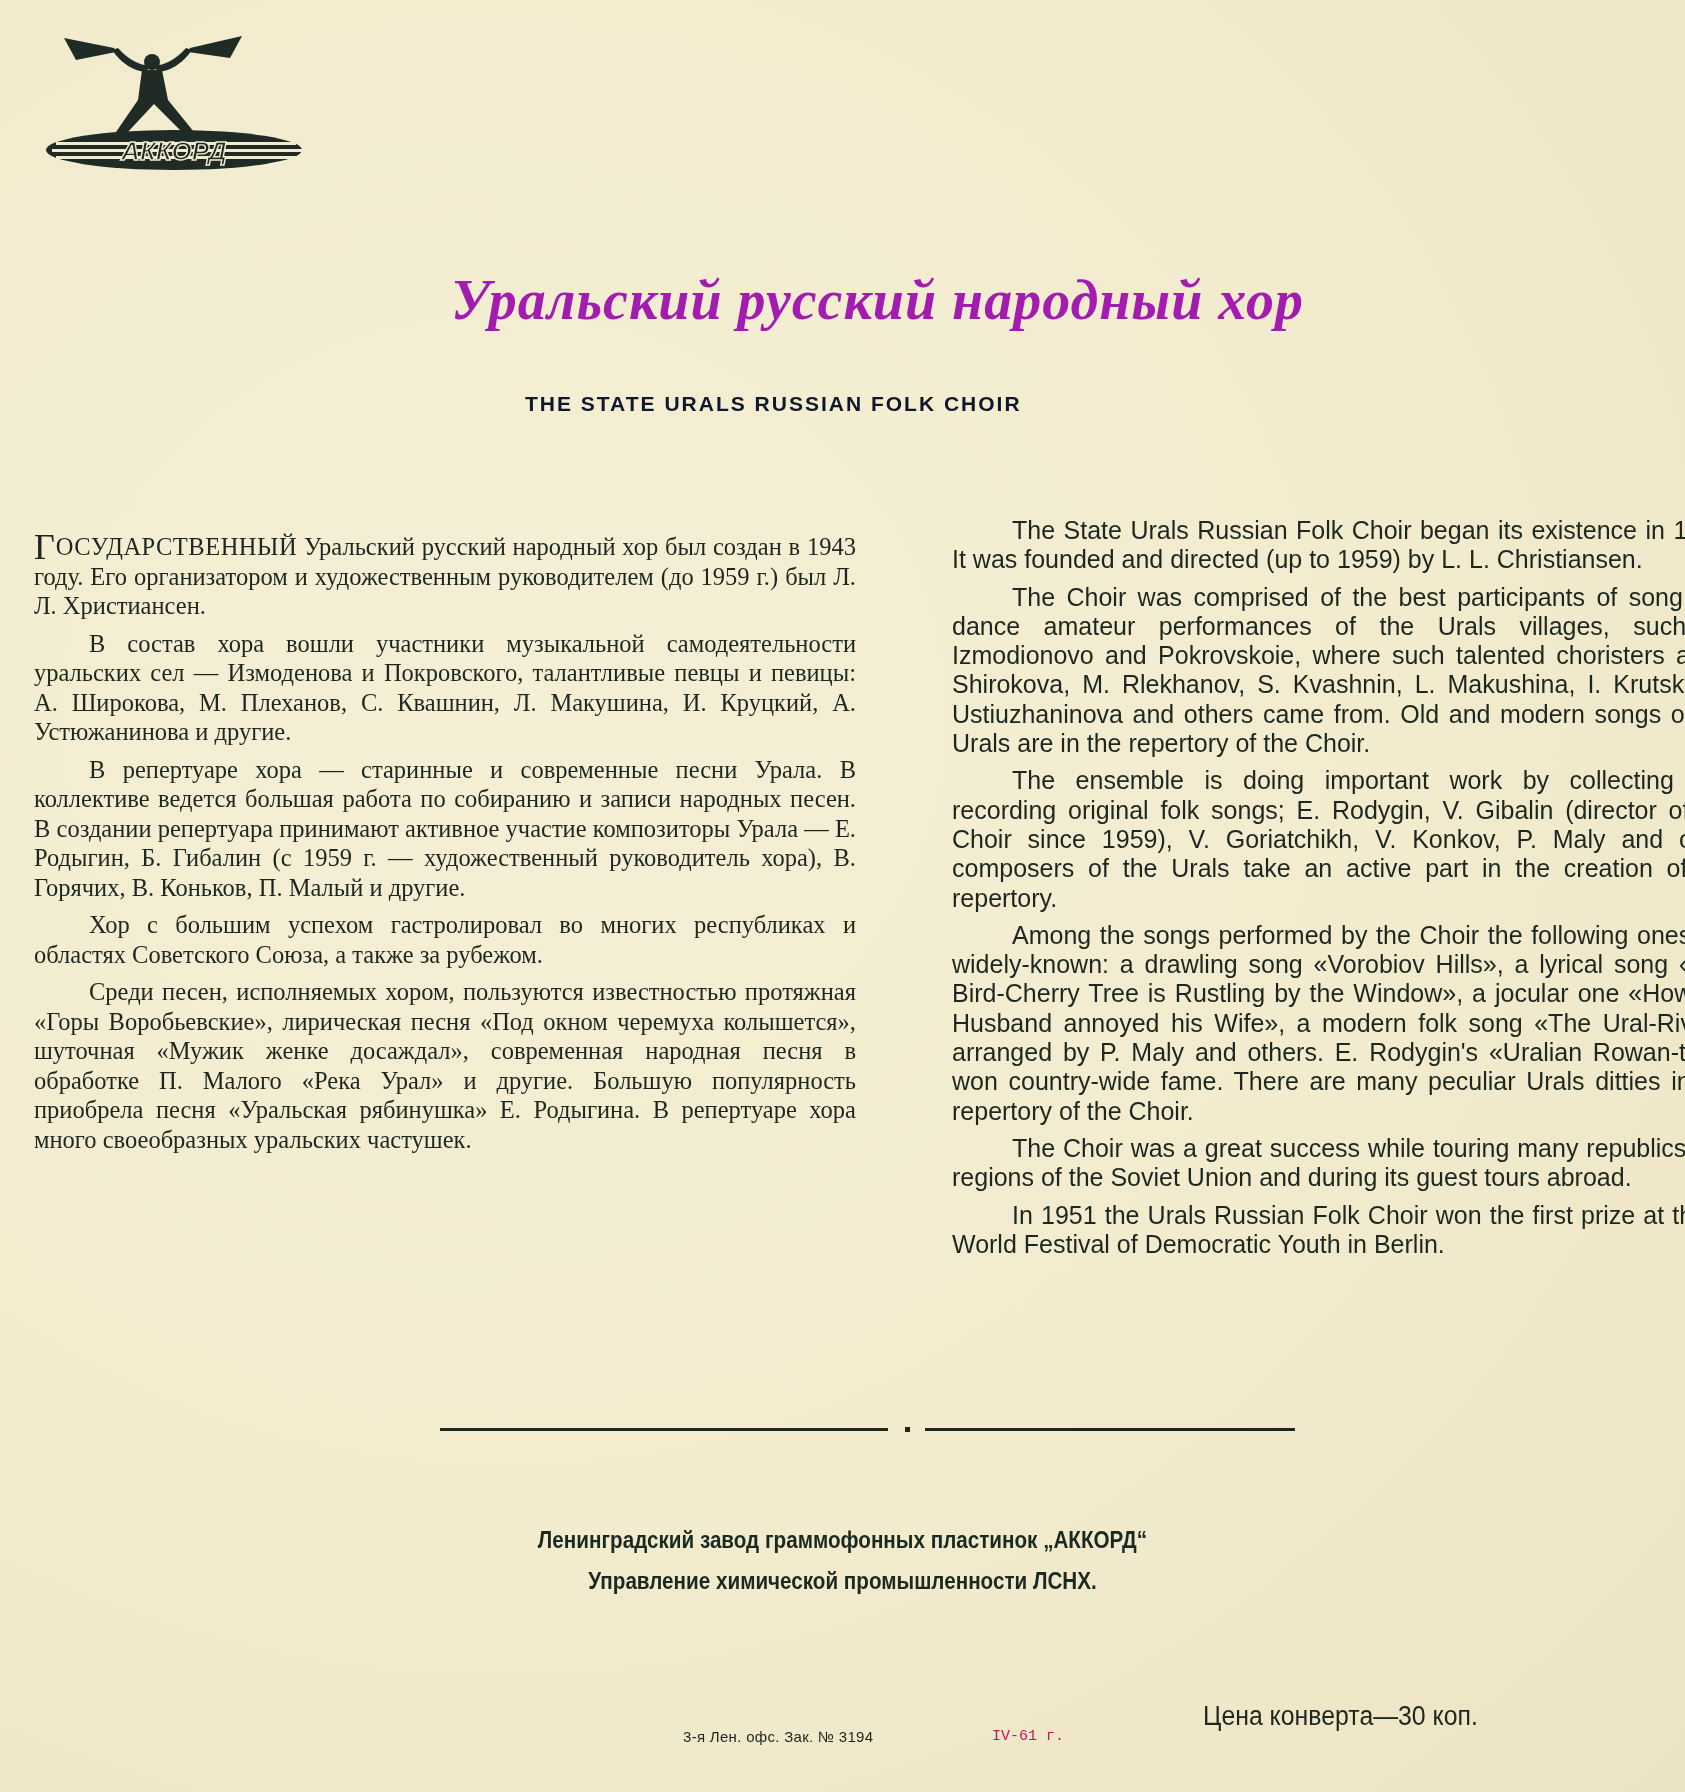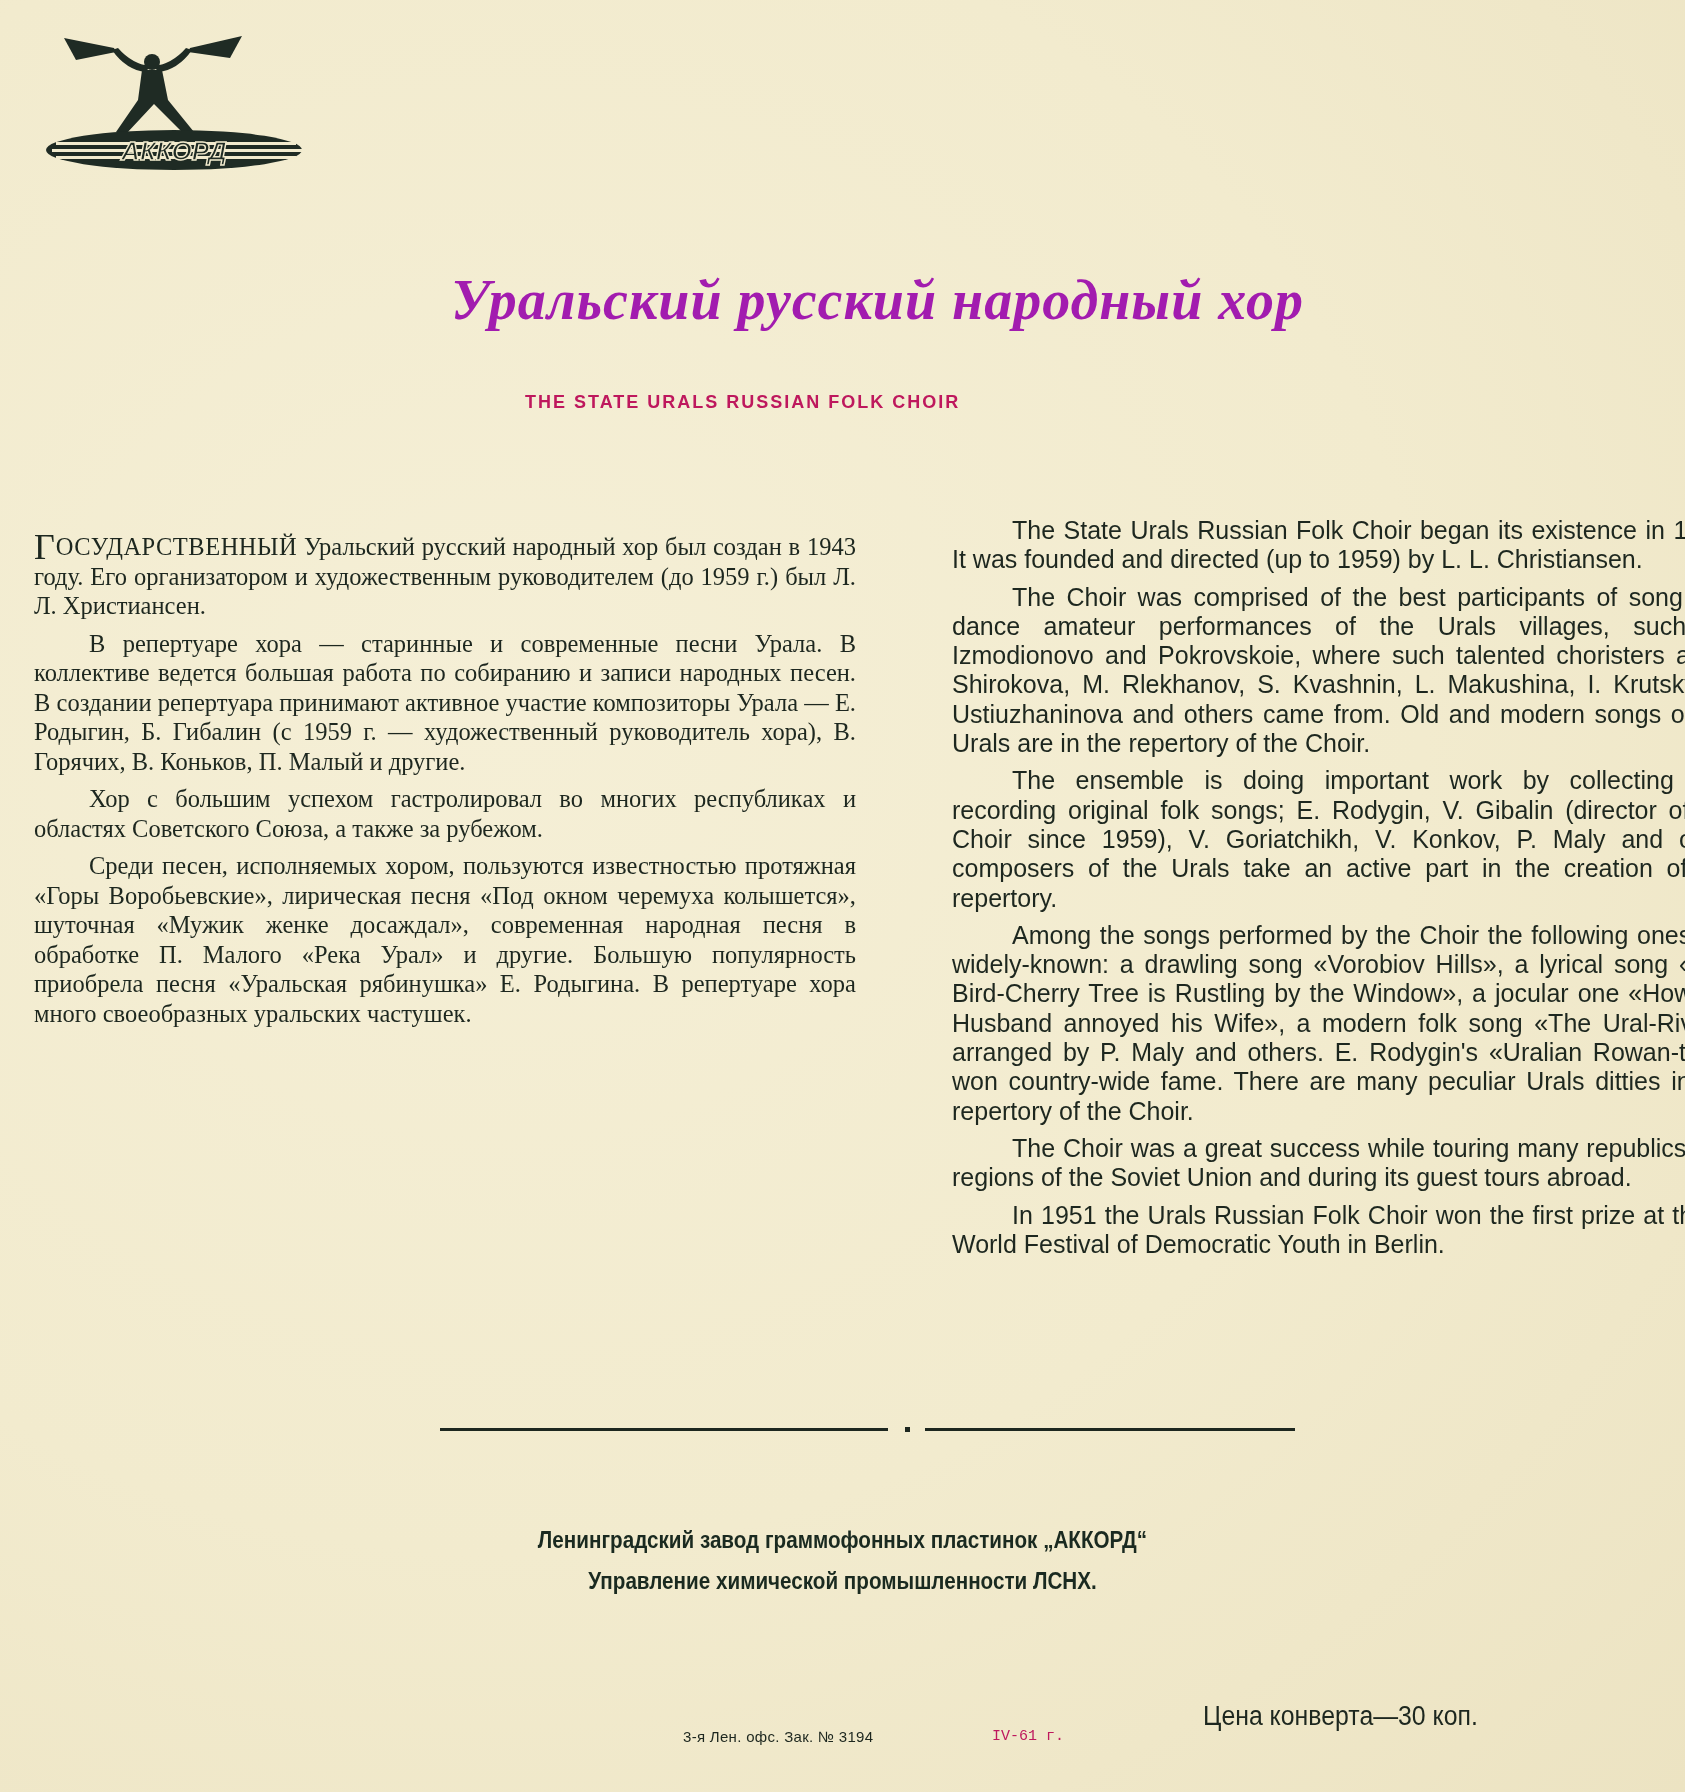--- a/index.html
+++ b/index.html
@@ -11,22 +11,22 @@
       font-family: "Liberation Serif", "DejaVu Serif", serif;
     }
     .logo { position: absolute; left: 46px; top: 30px; width: 262px; height: 145px; }
     .title {
       position: absolute; left: 0; width: 1685px; top: 268px; text-align: center;
       font-family: "Liberation Serif", serif; font-style: italic; font-weight: bold;
       font-size: 56px; letter-spacing: 1px; color: #a21caf; padding-left: 70px; box-sizing: border-box;
     }
     .subtitle {
       position: absolute; left: 525px; top: 392px;
-      font-family: "Liberation Sans", sans-serif; font-weight: bold; font-size: 18px;
-      letter-spacing: 2px; color: #be185d;
+      font-family: "Liberation Sans", sans-serif; font-weight: bold; font-size: 21px;
+      letter-spacing: 2px; color: #0f172a;
     }
     .col { position: absolute; font-size: 24.5px; line-height: 29.5px; text-align: justify; }
     .col p { margin: 8px; text-indent: 55px; }
     .col-ru { left: 26px; top: 524px; width: 838px; font-family: "Liberation Serif", serif; }
     .col-ru p.first { text-indent: 0; }
     .dropcap { font-size: 36px; line-height: 24px; vertical-align: -4px; margin-right: 1px; }
     .caps { letter-spacing: 0.5px; }
     .col-en {
       left: 944px; top: 510px; width: 800px; font-family: "Liberation Sans Narrow", "Liberation Sans", sans-serif;
       font-size: 25px; line-height: 29.3px; text-align: justify; transform-origin: left top;
@@ -81,20 +81,21 @@
     </g>
     <text x="128" y="130" text-anchor="middle" font-family="Liberation Sans, sans-serif" font-weight="bold" font-style="italic" font-size="26" fill="#1f2b24" stroke="#f2ebce" stroke-width="1.4">АККОРД</text>
   </svg>
 </div>
 
 <div class="title">Уральский русский народный хор</div>
 <div class="subtitle">THE STATE URALS RUSSIAN FOLK CHOIR</div>
 
 <div class="col col-ru">
   <p class="first"><span class="dropcap">Г</span><span class="caps">ОСУДАРСТВЕННЫЙ</span><span> Уральский русский народный хор был создан в 1943 году. Его организатором и художественным руководителем (до 1959 г.) был Л. Л. Христиансен.</span></p>
+  <p>В состав хора вошли участники музыкальной самодеятельности уральских сел — Измоденова и Покровского, талантливые певцы и певицы: А. Широкова, М. Плеханов, С. Квашнин, Л. Макушина, И. Круцкий, А. Устюжанинова и другие.</p>
   <p>В репертуаре хора — старинные и современные песни Урала. В коллективе ведется большая работа по собиранию и записи народных песен. В создании репертуара принимают активное участие композиторы Урала — Е. Родыгин, Б. Гибалин (с 1959 г. — художественный руководитель хора), В. Горячих, В. Коньков, П. Малый и другие.</p>
   <p>Хор с большим успехом гастролировал во многих республиках и областях Советского Союза, а также за рубежом.</p>
   <p>Среди песен, исполняемых хором, пользуются известностью протяжная «Горы Воробьевские», лирическая песня «Под окном черемуха колышется», шуточная «Мужик женке досаждал», современная народная песня в обработке П. Малого «Река Урал» и другие. Большую популярность приобрела песня «Уральская рябинушка» Е. Родыгина. В репертуаре хора много своеобразных уральских частушек.</p>
 </div>
 
 <div class="col-en-wrap">
   <div class="col col-en">
     <p>The State Urals Russian Folk Choir began its existence in 1943. It was founded and directed (up to 1959) by L. L. Christiansen.</p>
     <p>The Choir was comprised of the best participants of song and dance amateur performances of the Urals villages, such as Izmodionovo and Pokrovskoie, where such talented choristers as A. Shirokova, M. Rlekhanov, S. Kvashnin, L. Makushina, I. Krutsky, A. Ustiuzhaninova and others came from. Old and modern songs of the Urals are in the repertory of the Choir.</p>
     <p>The ensemble is doing important work by collecting and recording original folk songs; E. Rodygin, V. Gibalin (director of the Choir since 1959), V. Goriatchikh, V. Konkov, P. Maly and other composers of the Urals take an active part in the creation of the repertory.</p>

